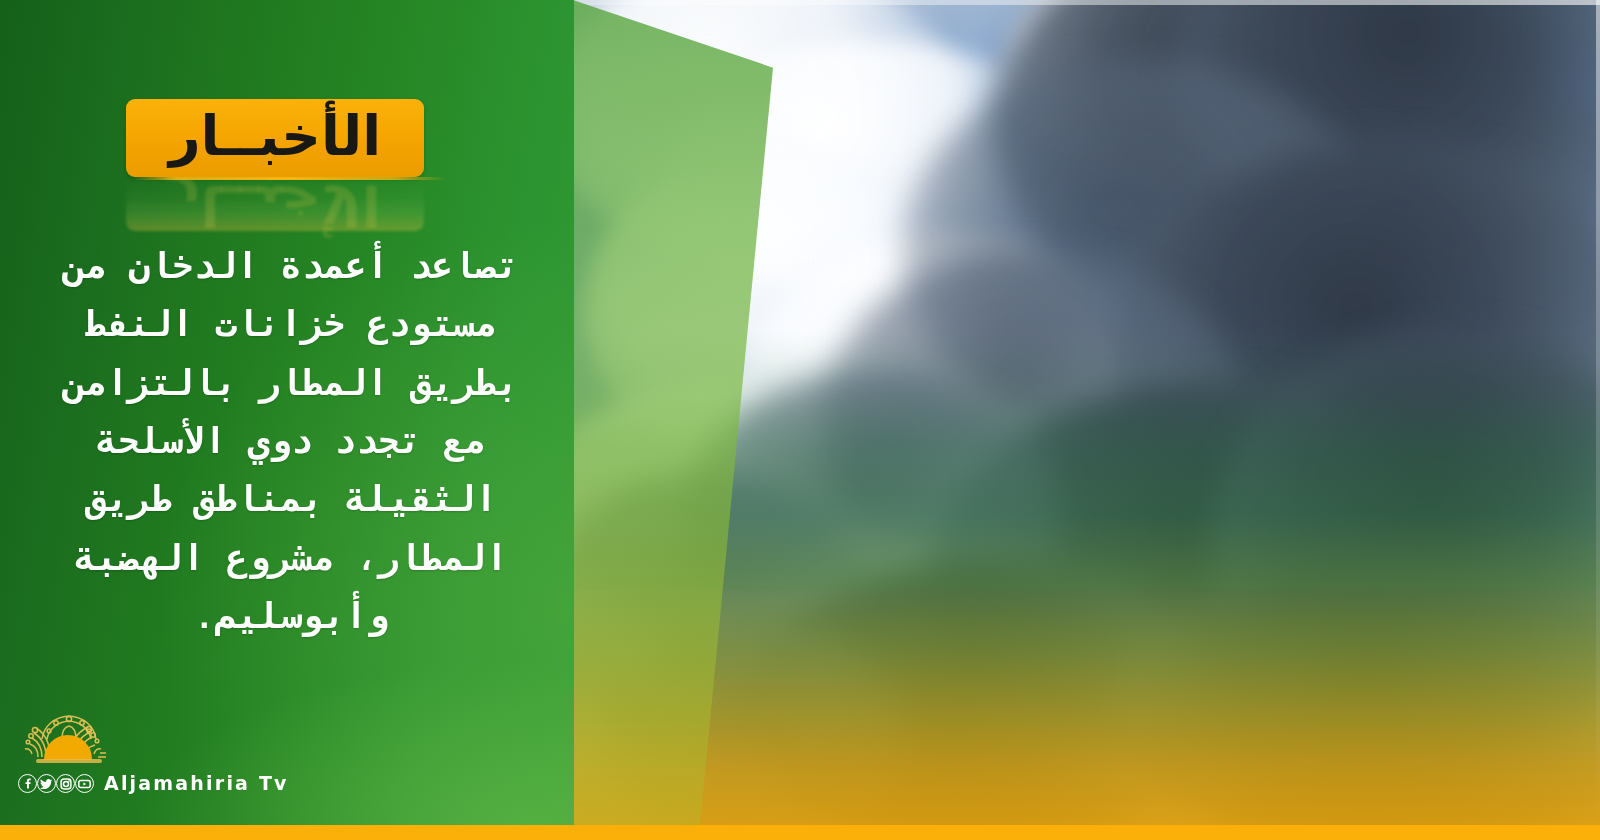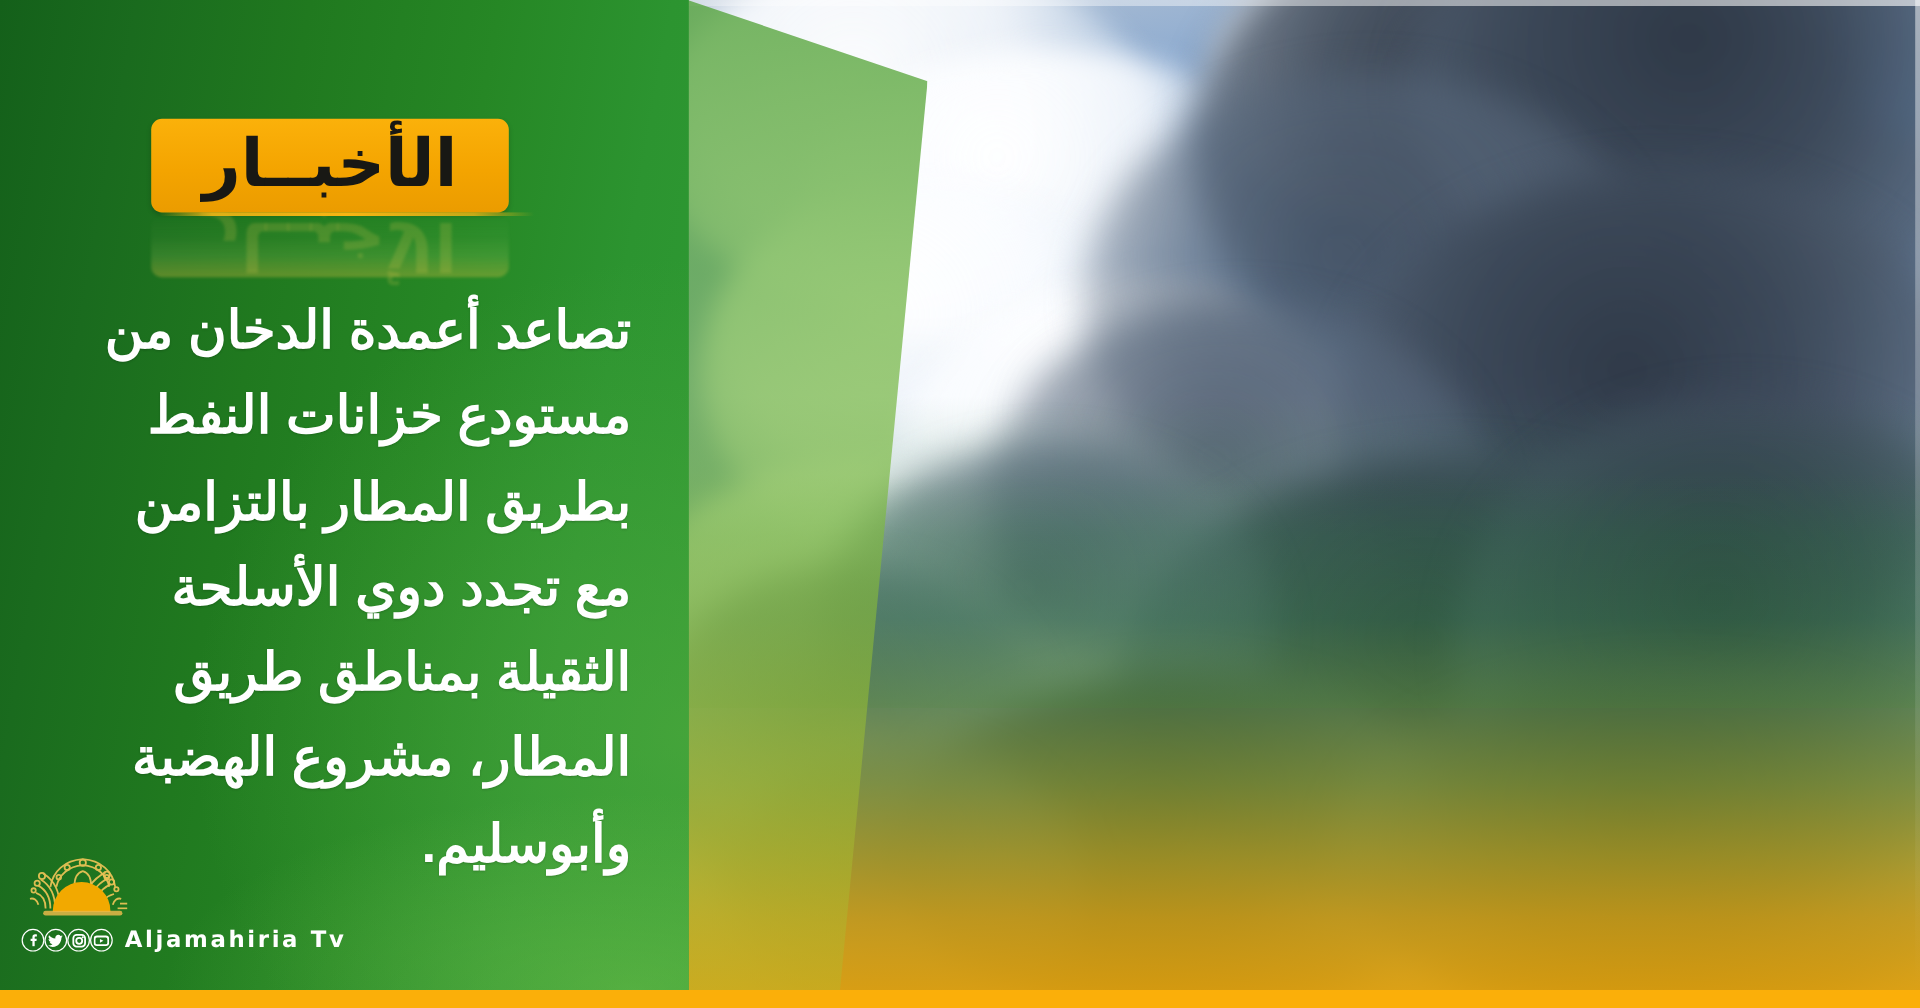--- a/index.html
+++ b/index.html
@@ -216,24 +216,24 @@
       rgba(250,186,20,.85) 14%,
       #f8b512 50%,
       rgba(250,186,20,.75) 84%,
       rgba(246,175,10,0) 100%);
   }
 
   
   .headline {
     position:absolute;
     left:56px; top:240px; width:470px;
-    direction:rtl; text-align:right;
+    direction:rtl; text-align:center;
     color:#ffffff;
-    font-family:Liberation Sans, sans-serif;
-    font-size:44px;
+    font-family:Liberation Mono, monospace;
+    font-size:36px;
     font-weight:bold;
     line-height:1.62;
     letter-spacing:0px;
     text-shadow:0 1px 2px rgba(0,0,0,.18);
   }
 
   
   .footer { position:absolute; left:18px; bottom:32px; }
 
   .arch {

